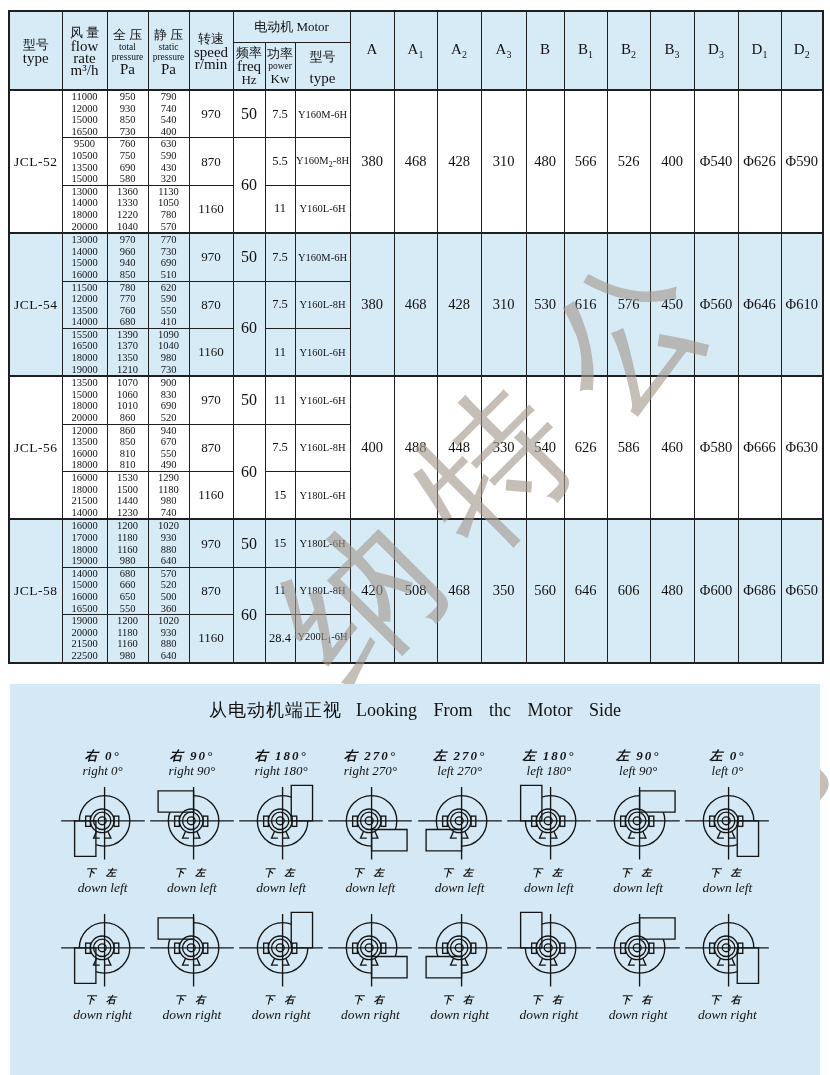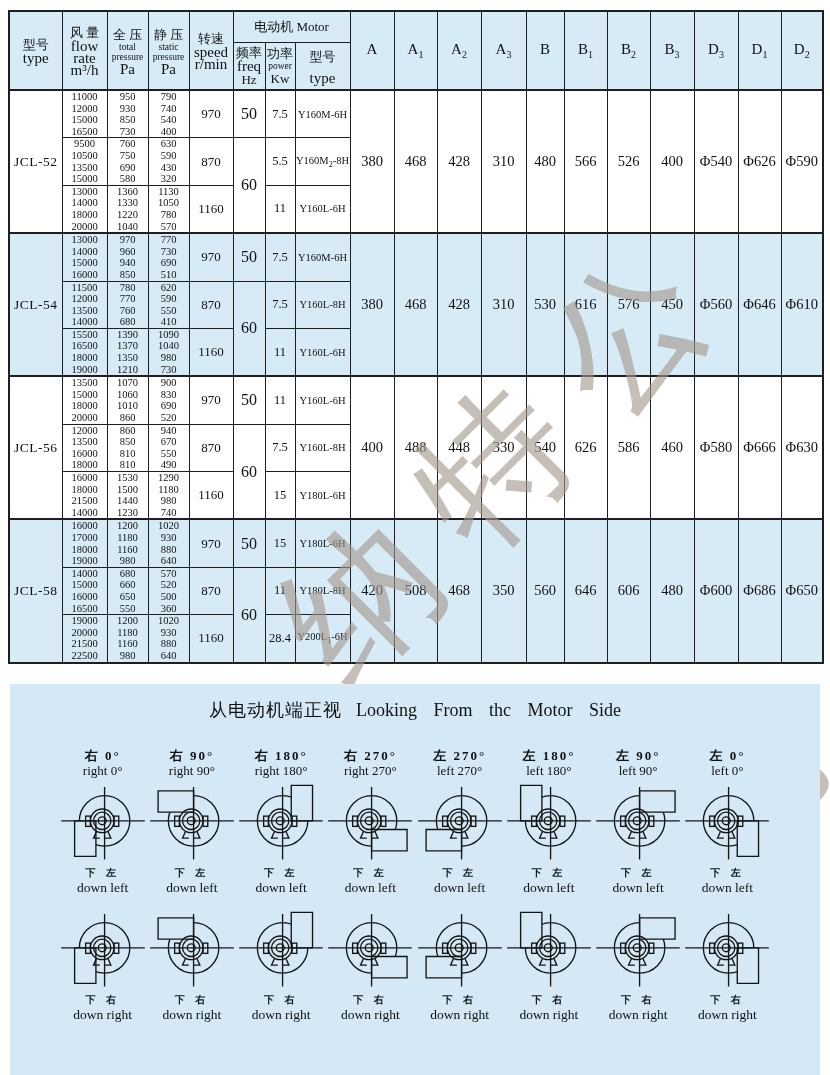--- a/index.html
+++ b/index.html
@@ -62,21 +62,21 @@
   
   .panel{
     position:absolute;left:10px;top:684px;width:810px;height:391px;
     background:var(--panel);z-index:3;
   }
   .panel-title{
     margin-top:14px;text-align:center;font-size:18px;
   }
   .panel-title .cn{letter-spacing:1px;}
   .panel-title .en{margin-left:14px;word-spacing:12px;}
-  .drow{display:grid;grid-template-columns:repeat(8,1fr);padding:0 48px;}
+  .drow{display:grid;grid-template-columns:repeat(8,1fr);padding:0 48px;font-style:italic;}
   .acell{text-align:center;}
   .angle-row{margin-top:26px;}
   .acell .cn{font-size:13px;font-weight:bold;letter-spacing:2px;line-height:15px;}
   .acell .en{font-size:13px;line-height:16px;}
   .fan-row{margin-top:4px;}
   .fan-cell{display:flex;justify-content:center;}
   svg.fan{width:88px;height:82px;display:block;}
   svg.fan .ln{fill:none;stroke:#141414;stroke-width:1.7;}
   svg.fan .duct{fill:var(--panel);stroke:#141414;stroke-width:1.7;}
   .label-row{margin-top:0px;}

